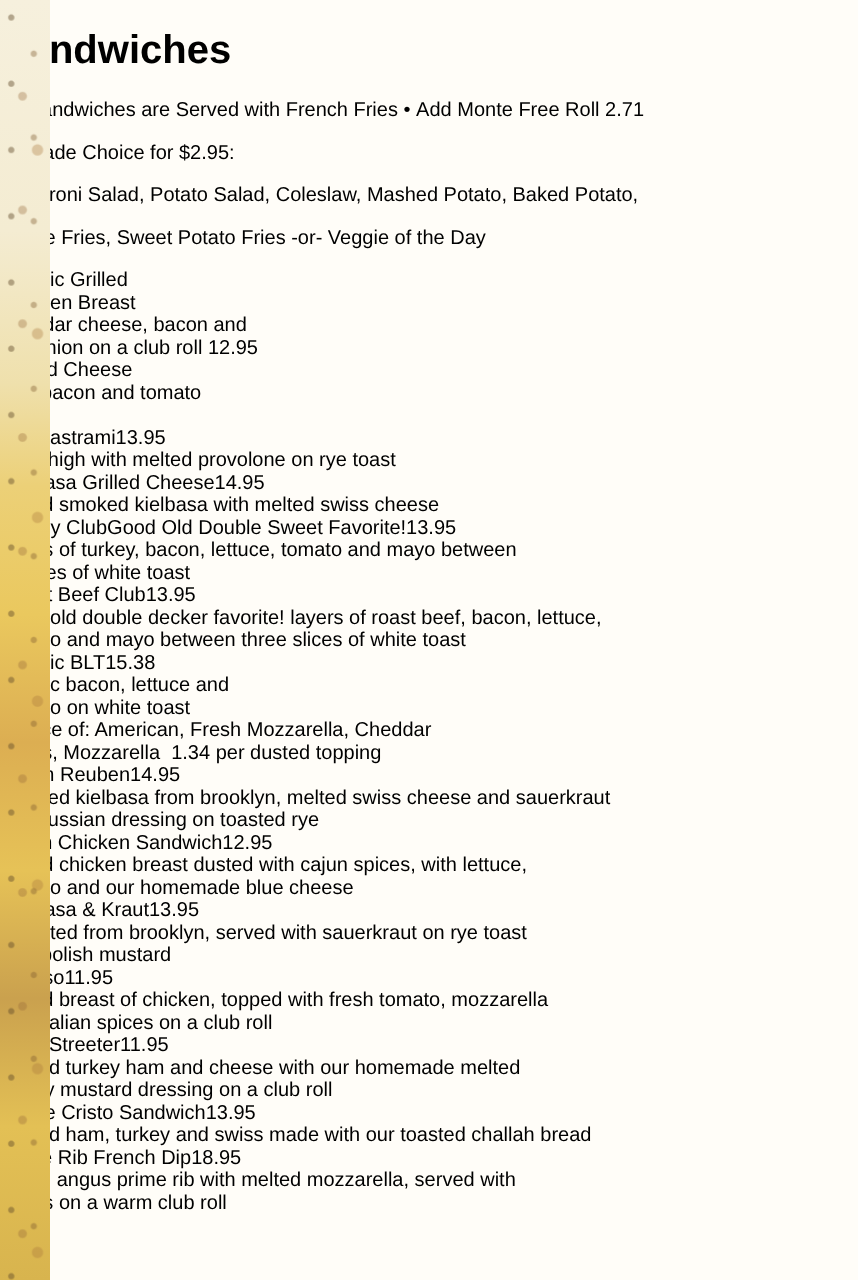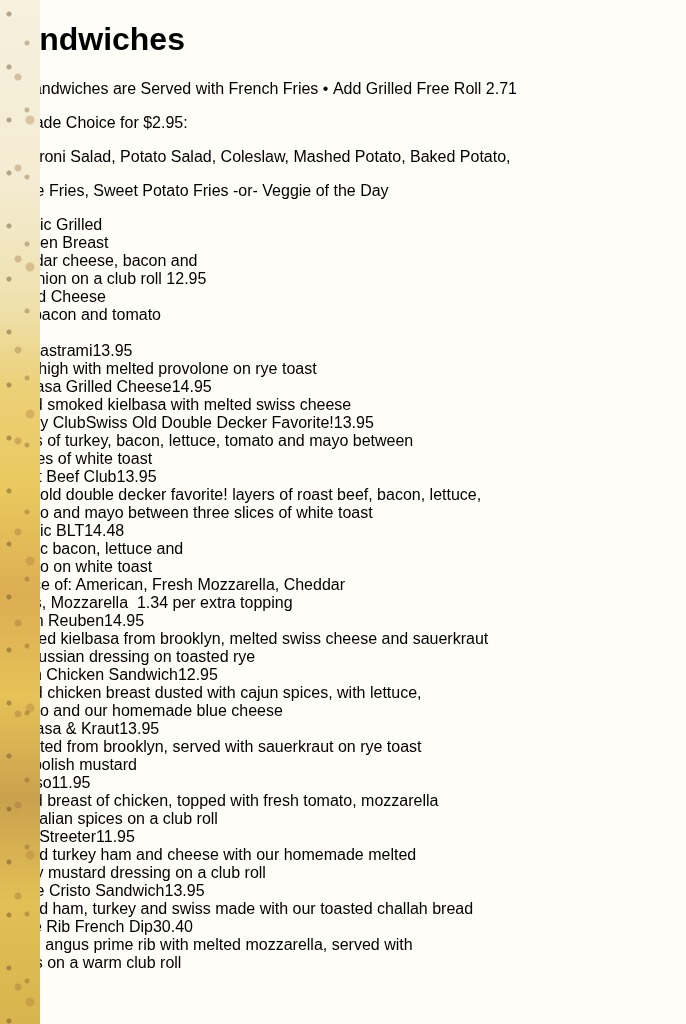--- a/index.html
+++ b/index.html
@@ -83,21 +83,21 @@
   <div class="bg-left"></div>
   <div class="bg-right"></div>
 
   <div class="page">
     <div class="top-stripe"></div>
 
     <div class="inner">
       <h1 class="title">Sandwiches</h1>
       <div class="title-rule"></div>
 
-      <p class="note"><span>All Sandwiches are Served with French Fries</span>&nbsp;<span>•</span>&nbsp;<span class="add">Add</span>&nbsp;<span>Grilled Free Roll</span>&nbsp;<span>2.71</span></p>
+      <p class="note"><span>All Sandwiches are Served with French Fries</span>&nbsp;<span>•</span>&nbsp;<span class="add">Add</span>&nbsp;<span>Monte Free Roll</span>&nbsp;<span>2.71</span></p>
 
       <p class="upgrade">Upgrade Choice for $2.95:</p>
       <p class="sides">Macaroni Salad, Potato Salad, Coleslaw, Mashed Potato, Baked Potato,</p>
       <p class="sides">Waffle Fries, Sweet Potato Fries -or- Veggie of the Day</p>
 
       <div class="boxes">
         <div class="fbox">
           <div class="fbox-title"><span>Classic Grilled</span><br><span>Chicken Breast</span></div>
           <div class="fbox-desc"><span>cheddar cheese, bacon and</span><br><span>red onion on a club roll</span>
             <span class="fbox-price big-price">12.95</span></div>
@@ -116,38 +116,38 @@
               <div class="mi-desc"><span>piled high with melted provolone on rye toast</span></div>
             </div>
           </div>
           <div class="mi">
             <div class="mi-head"><span class="mi-name">Kielbasa Grilled Cheese</span><span class="mi-dots"></span><span class="mi-price">14.95</span></div>
             <div class="mi-body">
               <div class="mi-desc"><span>grilled smoked kielbasa with melted swiss cheese</span></div>
             </div>
           </div>
           <div class="mi">
-            <div class="mi-head"><span class="mi-name">Turkey Club</span><span class="mi-tag">Swiss Old Double Decker Favorite!</span><span class="mi-dots"></span><span class="mi-price">13.95</span></div>
+            <div class="mi-head"><span class="mi-name">Turkey Club</span><span class="mi-tag">Good Old Double Sweet Favorite!</span><span class="mi-dots"></span><span class="mi-price">13.95</span></div>
             <div class="mi-body">
               <div class="mi-desc"><span>layers of turkey, bacon, lettuce, tomato and mayo between</span><br><span>3 slices of white toast</span></div>
             </div>
           </div>
           <div class="mi">
             <div class="mi-head"><span class="mi-name">Roast Beef Club</span><span class="mi-dots"></span><span class="mi-price">13.95</span></div>
             <div class="mi-body">
               <div class="mi-desc"><span>good old double decker favorite! layers of roast beef, bacon, lettuce,</span><br><span>tomato and mayo between three slices of white toast</span></div>
             </div>
           </div>
           <div class="mi">
-            <div class="mi-head"><span class="mi-name">Classic BLT</span><span class="mi-dots"></span><span class="mi-price">14.48</span></div>
+            <div class="mi-head"><span class="mi-name">Classic BLT</span><span class="mi-dots"></span><span class="mi-price">15.38</span></div>
             <div class="mi-body">
               <div class="mi-desc"><span>classic bacon, lettuce and</span><br><span>tomato on white toast</span></div>
               <div class="mi-note">
                 <div>Choice of: American, Fresh Mozzarella, Cheddar</div>
-                <div><span>Swiss, Mozzarella</span>&nbsp; <span class="np">1.34</span> <span class="ns">per extra topping</span></div>
+                <div><span>Swiss, Mozzarella</span>&nbsp; <span class="np">1.34</span> <span class="ns">per dusted topping</span></div>
               </div>
             </div>
           </div>
           <div class="mi">
             <div class="mi-head"><span class="mi-name">Polish Reuben</span><span class="mi-dots"></span><span class="mi-price">14.95</span></div>
             <div class="mi-body">
               <div class="mi-desc"><span>smoked kielbasa from brooklyn, melted swiss cheese and sauerkraut</span><br><span>with russian dressing on toasted rye</span></div>
             </div>
           </div>
           <div class="mi">
@@ -174,21 +174,21 @@
               <div class="mi-desc"><span>melted turkey ham and cheese with our homemade melted</span><br><span>honey mustard dressing on a club roll</span></div>
             </div>
           </div>
           <div class="mi">
             <div class="mi-head"><span class="mi-name">Monte Cristo Sandwich</span><span class="mi-dots"></span><span class="mi-price">13.95</span></div>
             <div class="mi-body">
               <div class="mi-desc"><span>melted ham, turkey and swiss made with our toasted challah bread</span></div>
             </div>
           </div>
           <div class="mi">
-            <div class="mi-head"><span class="mi-name">Prime Rib French Dip</span><span class="mi-dots"></span><span class="mi-price">30.40</span></div>
+            <div class="mi-head"><span class="mi-name">Prime Rib French Dip</span><span class="mi-dots"></span><span class="mi-price">18.95</span></div>
             <div class="mi-body">
               <div class="mi-desc"><span>sliced angus prime rib with melted mozzarella, served with</span><br><span>au jus on a warm club roll</span></div>
             </div>
           </div>
         </div>
     </div>
 
     <div class="footer-blob"></div>
     <div class="footer-line"></div>
   </div>

